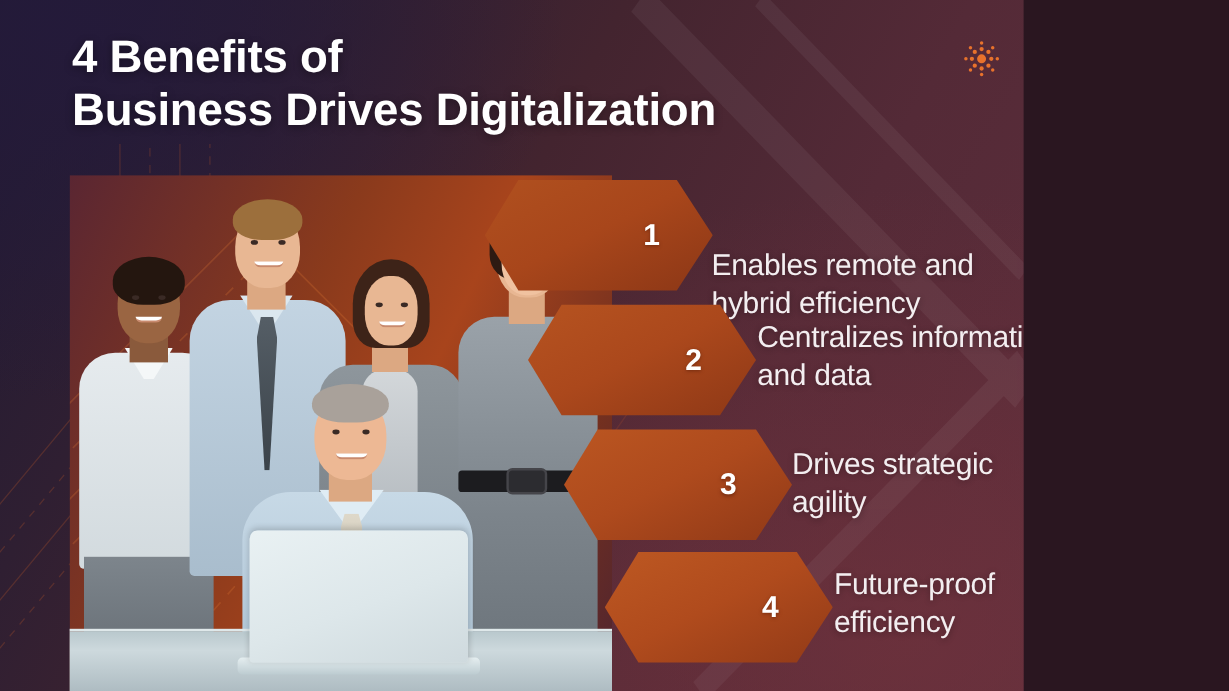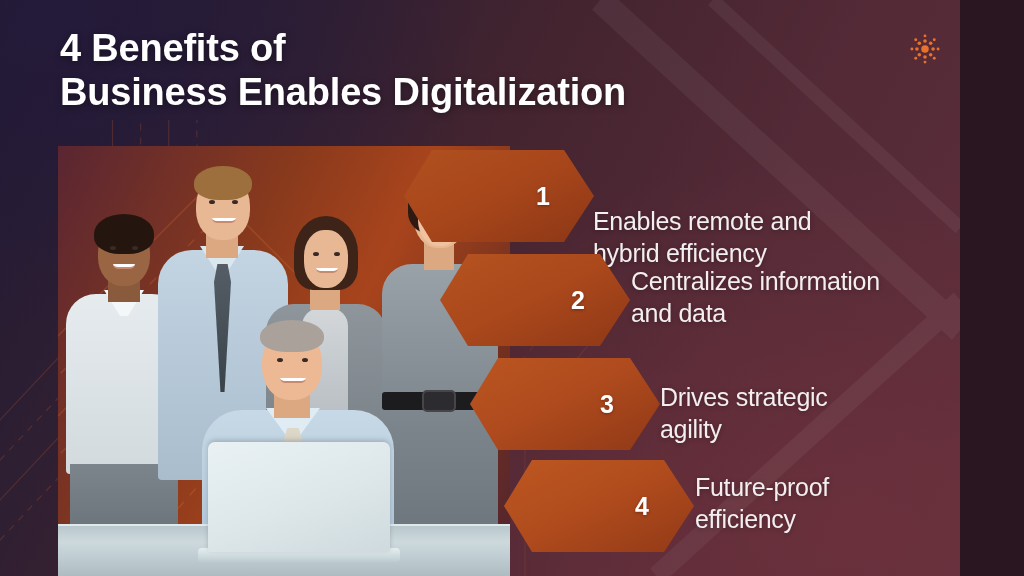--- a/index.html
+++ b/index.html
@@ -2,21 +2,21 @@
 <html><head>
 <meta charset="utf-8">
 <style>
   * { margin:0; padding:0; box-sizing:border-box; }
   html, body {
     width:1024px; height:576px; overflow:hidden;
     font-family:"Liberation Sans", sans-serif;
     background:#2a1620;
   }
   #slide {
-    position:relative; width:960px; height:576px; overflow:hidden;
+    position:relative; width:853px; height:576px; overflow:hidden;
     background:
       radial-gradient(ellipse 900px 600px at 88% 92%, rgba(120,52,62,0.55) 0%, rgba(120,52,62,0) 62%),
       radial-gradient(ellipse 700px 520px at 6% 4%, rgba(36,26,58,0.95) 0%, rgba(36,26,58,0) 60%),
       linear-gradient(118deg, #201a33 0%, #2f1f32 22%, #43242f 45%, #542a37 70%, #5d2e3b 100%);
   }
 
   
   .deco { position:absolute; inset:0; pointer-events:none; }
   .deco svg { width:100%; height:100%; display:block; }
 
@@ -202,21 +202,21 @@
       </div>
 
       <div class="desk"></div>
       <div class="laptop-base"></div>
       <div class="laptop-lid"></div>
     </div>
   </div>
 
   <div class="title">
     <span>4 Benefits of</span>
-    <span class="l2">Business Enables Digitalization</span>
+    <span class="l2">Business Drives Digitalization</span>
   </div>
 
   <div class="logo">
     <svg class="logo-mark" viewBox="0 0 40 40">
       <g fill="#e8722c">
         <circle cx="20" cy="20" r="4.4"></circle>
         <circle cx="20" cy="10.5" r="2.1"></circle>
           <circle cx="20" cy="4.6" r="1.7"></circle>
         <circle cx="20" cy="29.5" r="2.1"></circle>
           <circle cx="20" cy="35.4" r="1.7"></circle>
@@ -281,21 +281,21 @@
             <linearGradient id="g3" x1="0" y1="0" x2="1" y2="1">
               <stop offset="0%" stop-color="#bb5621"></stop>
               <stop offset="48%" stop-color="#ae4a1d"></stop>
               <stop offset="100%" stop-color="#903917"></stop>
             </linearGradient>
           </defs>
           <path d="M0 48 L28 2 L160 2 L190 48 L160 94 L28 94 Z" fill="url(#g3)"></path>
         </svg>
       </div>
       <div class="chev-num" style="left:130px; top:34px;">3</div>
-      <div class="btext" style="left:190px; top:26px;">Drives strategic
+      <div class="btext" style="left:190px; top:16px;">Drives strategic
 agility</div>
     </div>
 
     <div class="benefit" style="left:504px; top:458px; width:520px; height:96px;">
       <div class="chev">
         <svg width="190" height="96" viewBox="0 0 190 96">
           <defs>
             <linearGradient id="g4" x1="0" y1="0" x2="1" y2="1">
               <stop offset="0%" stop-color="#bd5822"></stop>
               <stop offset="48%" stop-color="#b04b1d"></stop>

